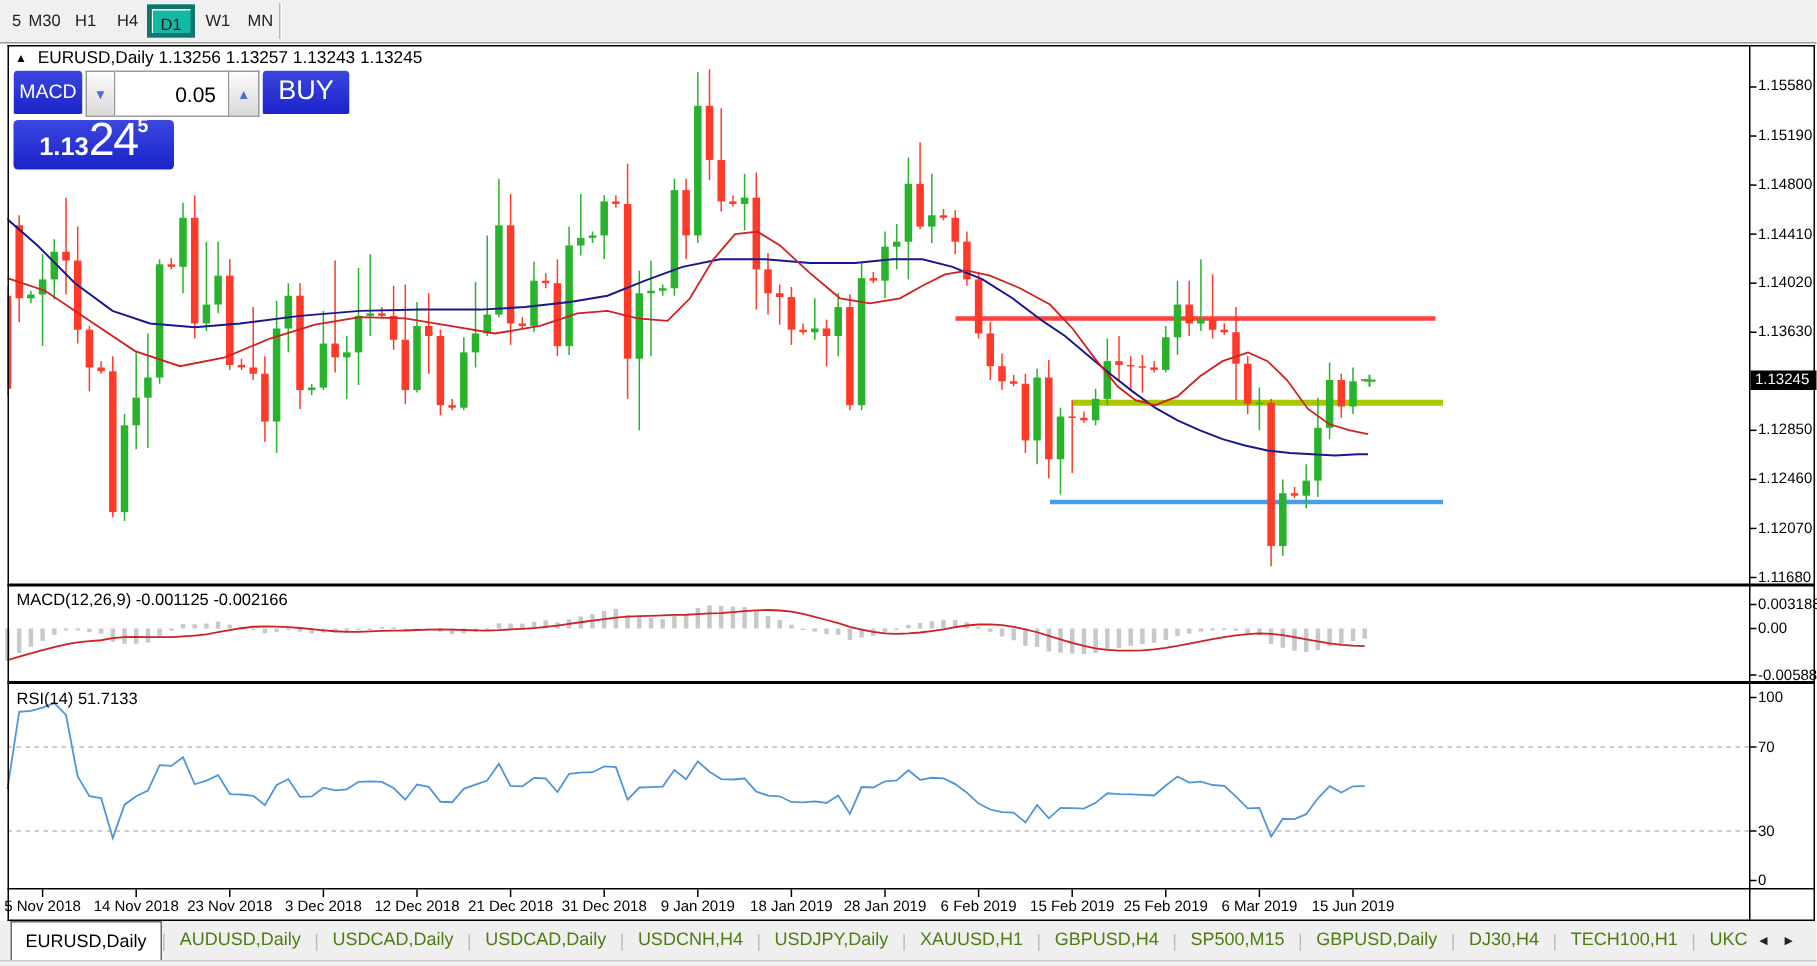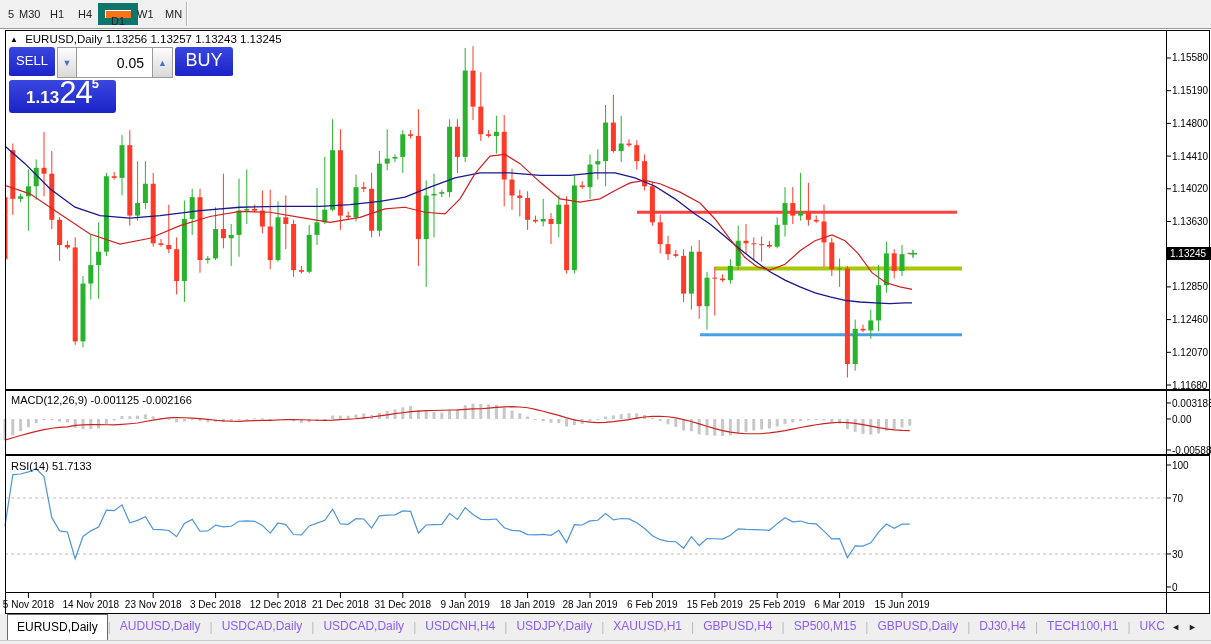--- a/index.html
+++ b/index.html
@@ -4,21 +4,21 @@
 <style>
   * { margin:0; padding:0; box-sizing:border-box; }
   html,body { width:1211px; height:644px; overflow:hidden; background:#fff;
     font-family:"Liberation Sans", sans-serif; }
 
   
   #toolbar { position:absolute; left:0; top:0; width:1211px; height:29px;
     background:#f0f0f0; border-bottom:1px solid #9a9a9a; }
   .tf-btn { position:absolute; top:3px; height:22px; line-height:22px;
     font-size:11px; color:#222; padding:0 6px; cursor:default; }
-  .tf-btn.active { border:7px solid #0f766e; background:#f97316;
+  .tf-btn.active { border:3px solid #0f766e; background:#14b8a6;
     box-shadow:inset 1px 1px 0 #fff; }
   #tb-sep { position:absolute; top:2px; height:24px; width:2px;
     border-left:1px solid #b5b5b5; border-right:1px solid #fff; }
 
   
   .frame { position:absolute; background:#000; z-index:3; }
 
   
   #chart-header { position:absolute; left:10px; top:33px; z-index:4;
     font-size:11.5px; color:#000; white-space:nowrap; }
@@ -47,21 +47,21 @@
 
   
   .axis-label { position:absolute; font-size:10px; color:#000; white-space:nowrap; }
   #current-price-tag { position:absolute; left:1167px; width:44px; height:13px; z-index:4;
     background:#000; color:#fff; font-size:10px; line-height:13px; padding-left:3px; }
   .ind-label { position:absolute; left:11px; font-size:11px; color:#000; z-index:4; }
 
   
   #tabbar { position:absolute; left:0; top:614px; width:1211px; height:26px;
     background:#efefef; display:flex; align-items:center; overflow:hidden; }
-  .tab { font-size:12px; color:#8b5cf6; padding:0 9px; height:26px; line-height:25px;
+  .tab { font-size:12px; color:#4d7c0f; padding:0 9px; height:26px; line-height:25px;
     white-space:nowrap; cursor:default; }
   .tab.active { background:#fff; border:1px solid #6a6a6a; border-bottom:none;
     color:#000; margin-left:7px; }
   .tab-sep { color:#bcbcbc; font-size:12px; }
   #tab-arrows { position:absolute; right:4px; top:0; height:26px; line-height:26px;
     font-size:9px; color:#222; letter-spacing:8px; padding-right:2px; background:#efefef; }
   #statusbar { position:absolute; left:0; top:640px; width:1211px; height:4px;
     background:#f0f0f0; border-top:1px solid #c9c9c9; }
 
   svg { position:absolute; left:0; top:0; z-index:1; }
@@ -499,21 +499,21 @@
 <div id="chart-header">
   <span class="tri">▲</span>
   <span>EURUSD,Daily</span>
   <span>1.13256</span>
   <span>1.13257</span>
   <span>1.13243</span>
   <span>1.13245</span>
 </div>
 
 <div id="trade-panel">
-  <div id="sell-btn" class="blue">SELL</div>
+  <div id="sell-btn" class="blue">MACD</div>
   <div id="vol-dn" class="step-btn">▼</div>
   <input id="vol-input" value="0.05" style="">
   <div id="vol-up" class="step-btn">▲</div>
   <div id="buy-btn" class="blue">BUY</div>
   <div id="sell-quote" class="big-quote blue">
     <div class="bq-inner">
       <span class="bq-small">1.13</span><span class="bq-big">24</span><span class="bq-sup">5</span>
     </div>
   </div>
 </div>

